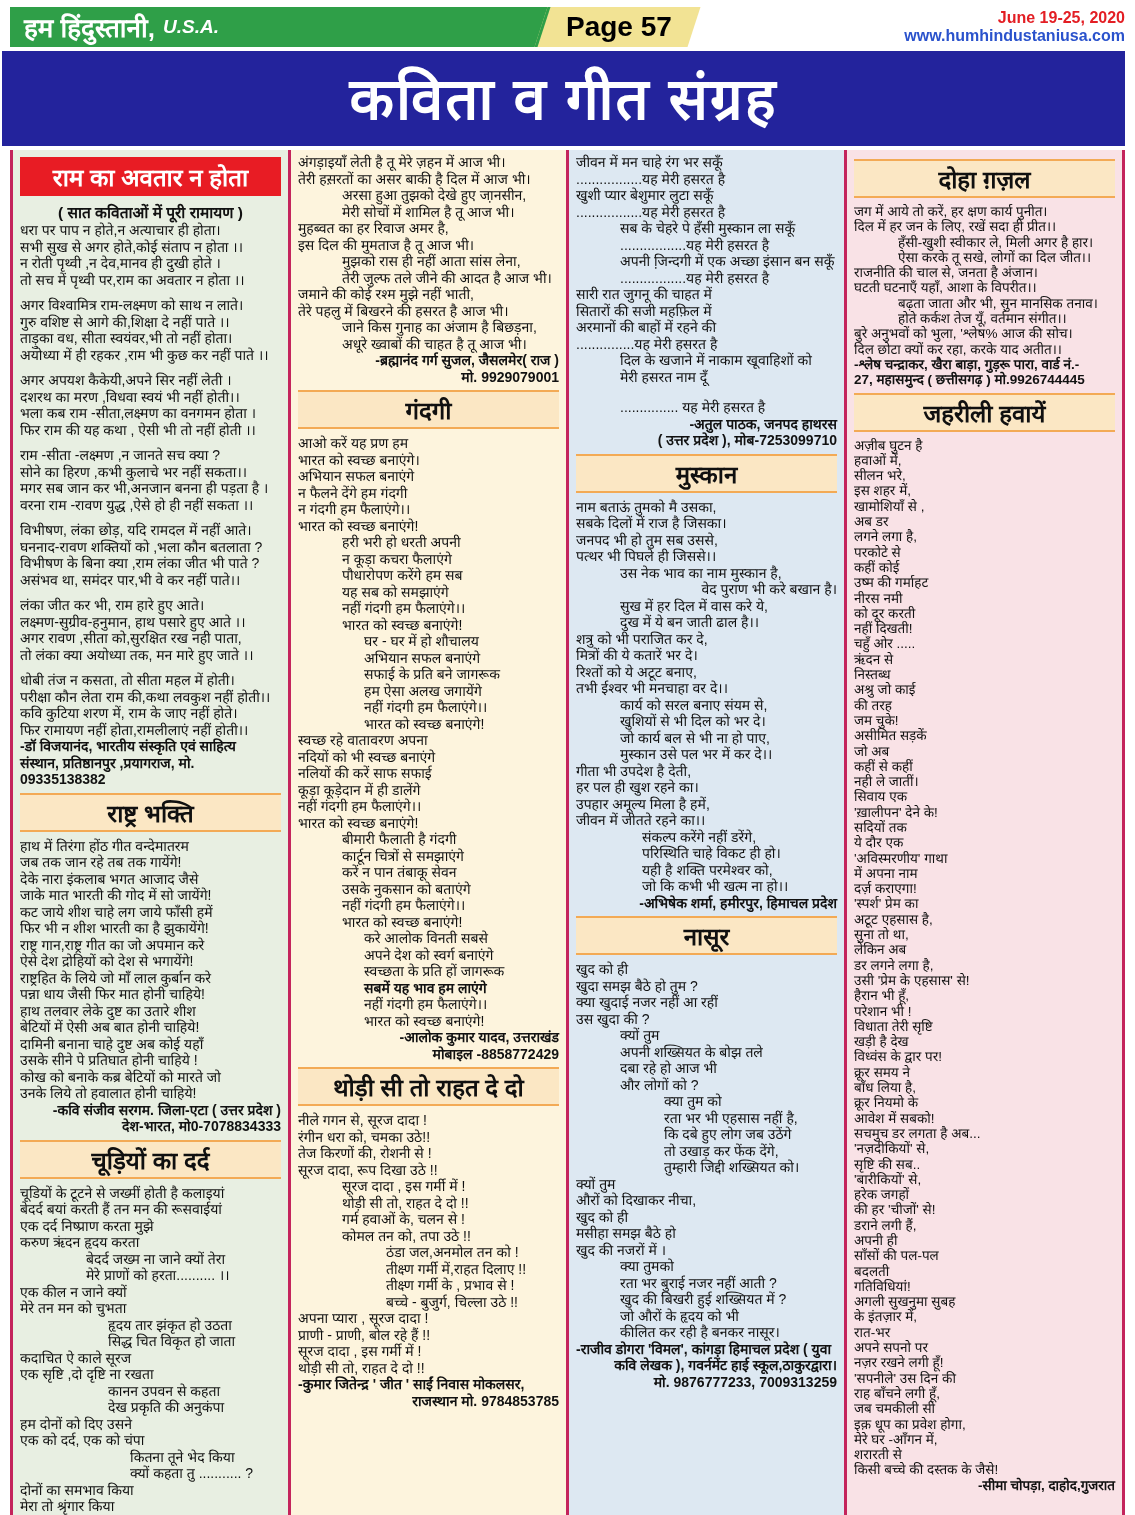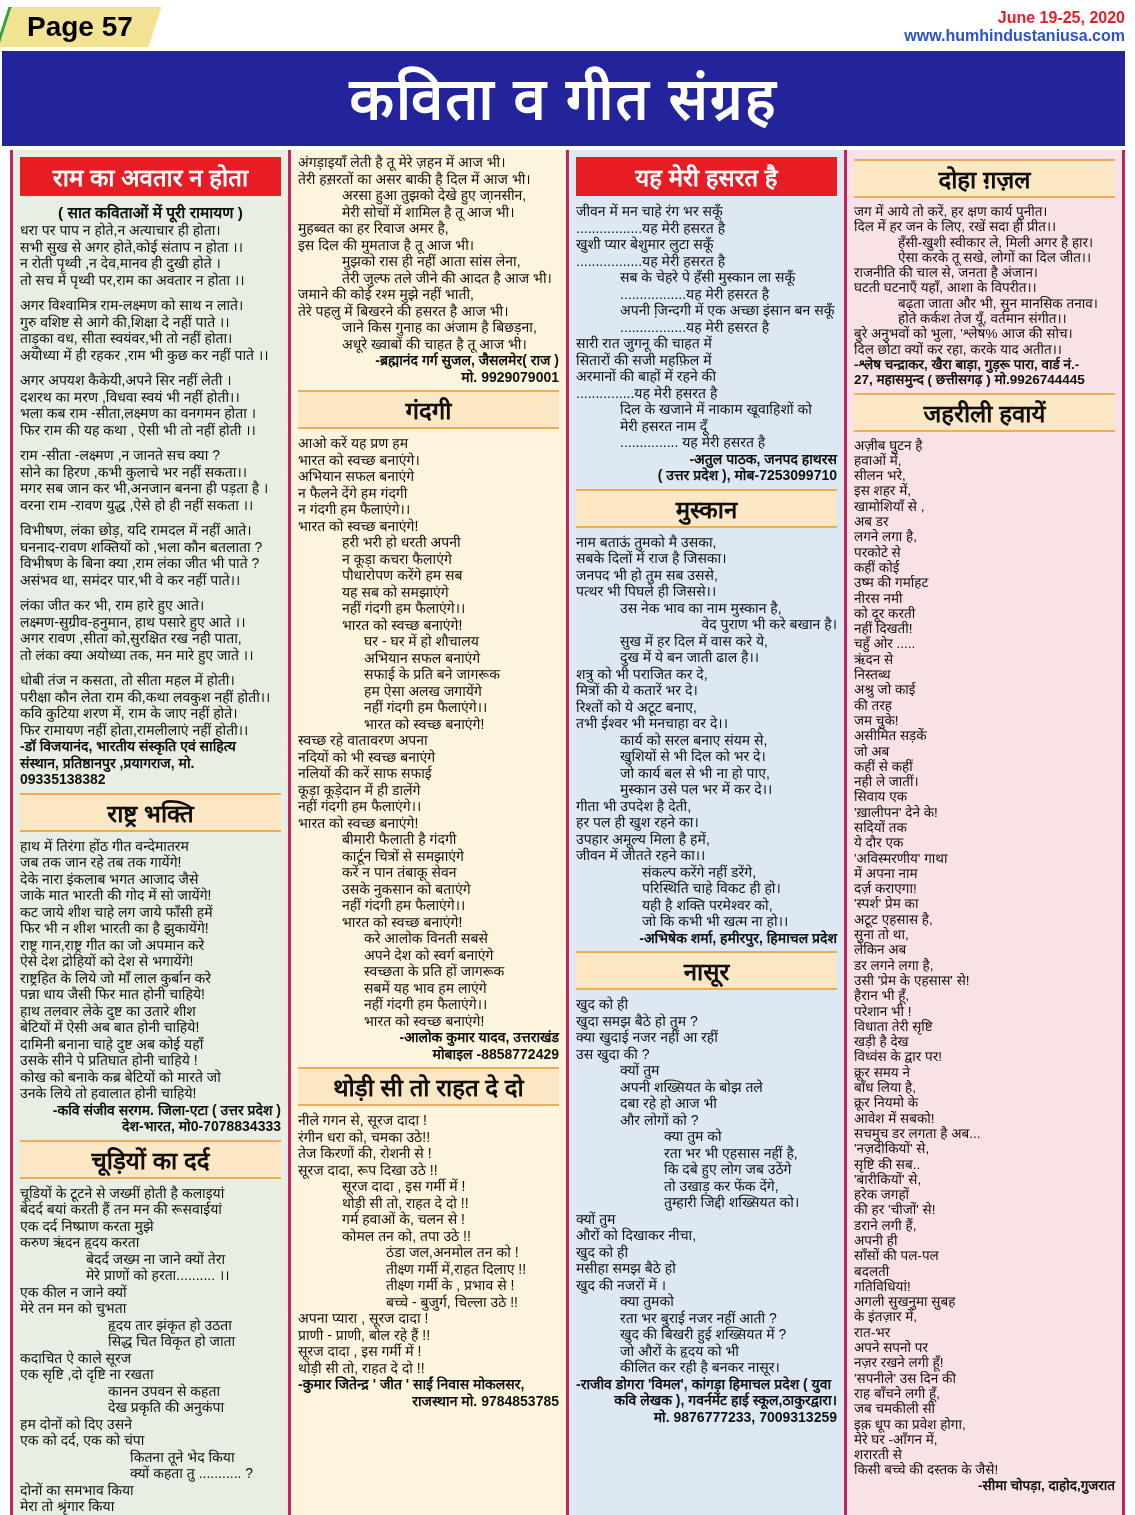--- a/index.html
+++ b/index.html
@@ -47,20 +47,24 @@
   .tight .line{font-size:13.5px;line-height:15.3px;}
   .sub{font-weight:bold;text-align:center;font-size:15.5px;line-height:19px;}
   .author{font-weight:bold;}
   .author-r{font-weight:bold;text-align:right;}
   .gap{height:9px;}
 </style>
 </head>
 <body>
 
 <div class="header">
+  <div class="masthead">
+    <span>हम हिंदुस्तानी,</span>
+    <span class="usa">U.S.A.</span>
+  </div>
   <div class="pagebox">
     <span>Page 57</span>
   </div>
   <div class="hdr-right">
     <span class="hdr-date">June 19-25, 2020</span>
     <span class="hdr-url">www.humhindustaniusa.com</span>
   </div>
 </div>
 
 <div class="banner">
@@ -200,21 +204,21 @@
         <div class="line">भारत को स्वच्छ बनाएंगे!</div>
         <div class="line" style="padding-left: 44px;">बीमारी फैलाती है गंदगी</div>
         <div class="line" style="padding-left: 44px;">कार्टून चित्रों से समझाएंगे</div>
         <div class="line" style="padding-left: 44px;">करें न पान तंबाकू सेवन</div>
         <div class="line" style="padding-left: 44px;">उसके नुकसान को बताएंगे</div>
         <div class="line" style="padding-left: 44px;">नहीं गंदगी हम फैलाएंगे।।</div>
         <div class="line" style="padding-left: 44px;">भारत को स्वच्छ बनाएंगे!</div>
         <div class="line" style="padding-left: 66px;">करे आलोक विनती सबसे</div>
         <div class="line" style="padding-left: 66px;">अपने देश को स्वर्ग बनाएंगे</div>
         <div class="line" style="padding-left: 66px;">स्वच्छता के प्रति हों जागरूक</div>
-        <div class="line" style="padding-left: 66px;">सबमें यह भाव हम लाएंगे</div>
+        <div class="line" style="padding-left: 66px; font-weight: bold;">सबमें यह भाव हम लाएंगे</div>
         <div class="line" style="padding-left: 66px;">नहीं गंदगी हम फैलाएंगे।।</div>
         <div class="line" style="padding-left: 66px;">भारत को स्वच्छ बनाएंगे!</div>
         <div class="line author-r">-आलोक कुमार यादव, उत्तराखंड</div>
         <div class="line author-r">मोबाइल -8858772429</div>
       </section>
       <section>
         <h2 class="t-strip">थोड़ी सी तो राहत दे दो</h2>
         <div class="line">नीले गगन से, सूरज दादा !</div>
         <div class="line">रंगीन धरा को, चमका उठे!!</div>
         <div class="line">तेज किरणों की, रोशनी से !</div>
@@ -230,36 +234,35 @@
         <div class="line">अपना प्यारा , सूरज दादा !</div>
         <div class="line">प्राणी - प्राणी, बोल रहे हैं !!</div>
         <div class="line">सूरज दादा , इस गर्मी में !</div>
         <div class="line">थोड़ी  सी तो, राहत दे दो !!</div>
         <div class="line author">-कुमार जितेन्द्र ' जीत ' साईं निवास मोकलसर,</div>
         <div class="line author-r">राजस्थान मो. 9784853785</div>
       </section>
     </div>
     <div class="column" style="background: rgb(221, 232, 242);">
       <section>
-        <h2 class="t-red">यह मेरी हसरत है</h2>
         <div class="line">जीवन में मन चाहे रंग भर सकूँ</div>
         <div class="line">.................यह मेरी हसरत है</div>
         <div class="line">खुशी प्यार बेशुमार लुटा सकूँ</div>
         <div class="line">.................यह मेरी हसरत है</div>
         <div class="line" style="padding-left: 44px;">सब के चेहरे पे हँसी मुस्कान ला सकूँ</div>
         <div class="line" style="padding-left: 44px;">.................यह मेरी हसरत है</div>
         <div class="line" style="padding-left: 44px;">अपनी जि़न्दगी में एक अच्छा इंसान बन सकूँ</div>
         <div class="line" style="padding-left: 44px;">.................यह मेरी हसरत है</div>
         <div class="line">सारी रात जुगनू की चाहत में</div>
         <div class="line">सितारों की सजी महफ़िल में</div>
         <div class="line">अरमानों की बाहों में रहने की</div>
         <div class="line">...............यह मेरी हसरत है</div>
         <div class="line" style="padding-left: 44px;">दिल के खजाने में नाकाम खूवाहिशों को</div>
         <div class="line" style="padding-left: 44px;">मेरी हसरत नाम दूँ</div>
-        <div class="line" style="padding-left: 44px;">............... यह मेरी हसरत है</div>
+        <div class="line" style="padding-left: 44px; margin-top: 14px;">............... यह मेरी हसरत है</div>
         <div class="line author-r">-अतुल पाठक, जनपद हाथरस</div>
         <div class="line author-r">( उत्तर प्रदेश ), मोब-7253099710</div>
       </section>
       <section>
         <h2 class="t-strip">मुस्कान</h2>
         <div class="line">नाम बताऊं तुमको मै उसका,</div>
         <div class="line">सबके दिलों में राज है जिसका।</div>
         <div class="line">जनपद भी हो तुम सब उससे,</div>
         <div class="line">पत्थर भी पिघले ही जिससे।।</div>
         <div class="line" style="padding-left: 44px;">उस नेक भाव का नाम मुस्कान है,</div>

